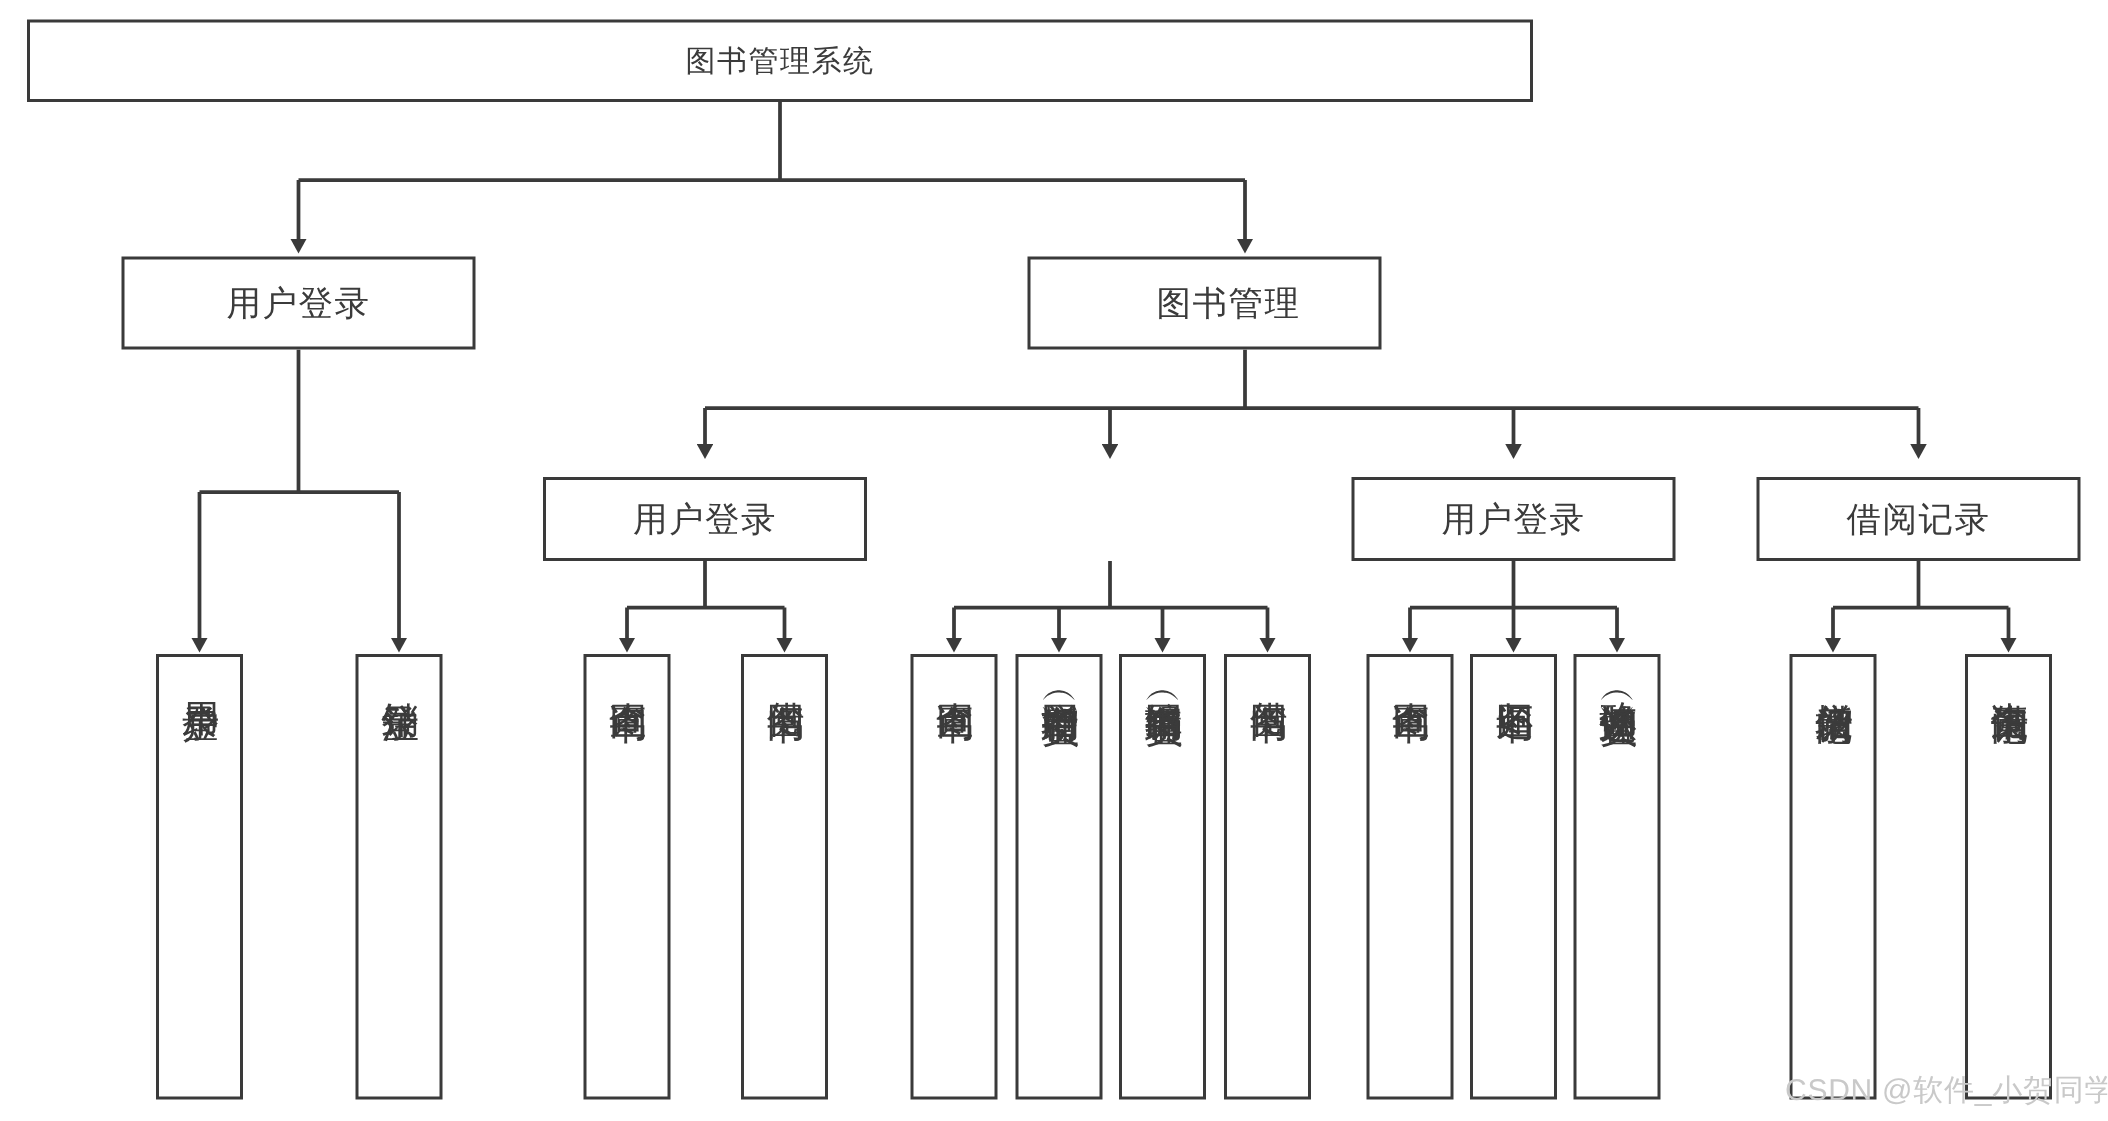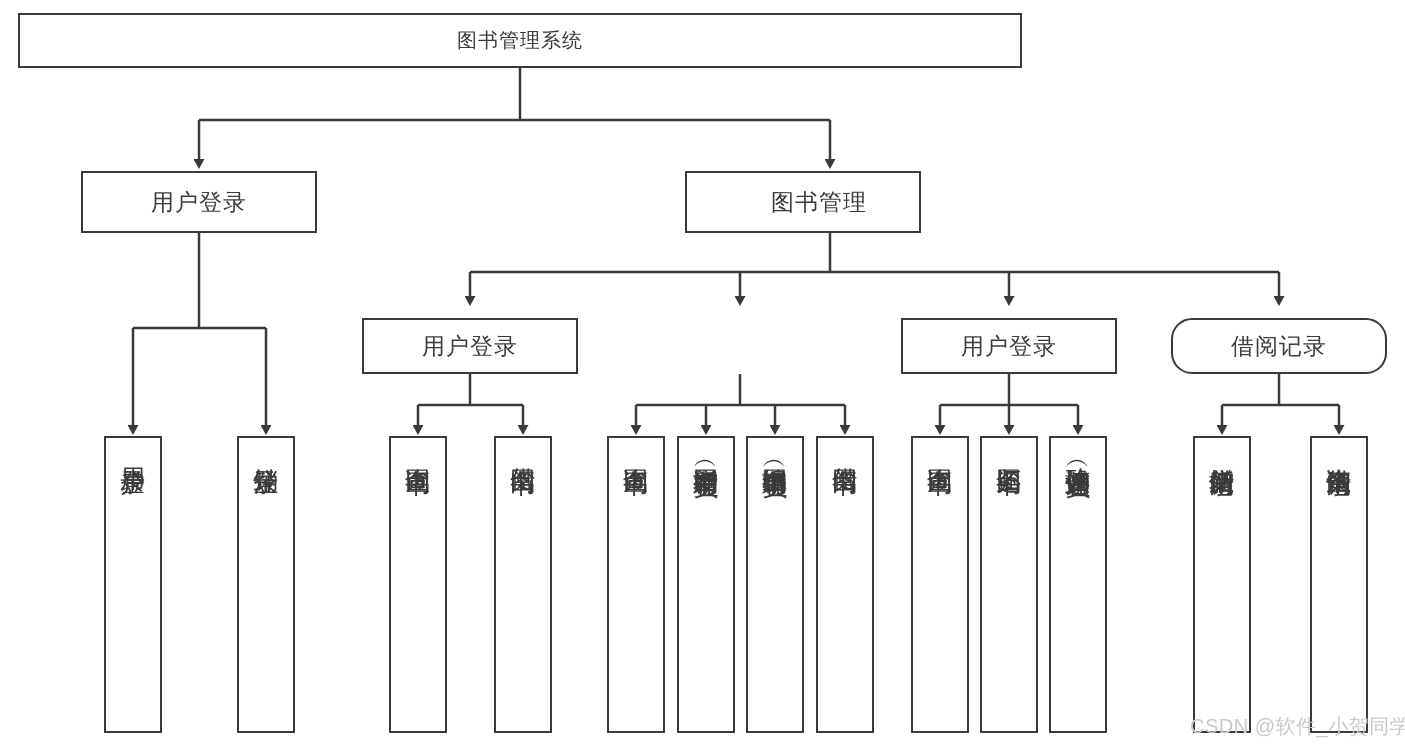--- a/index.html
+++ b/index.html
@@ -128,21 +128,21 @@
 
   <div class="node horizontal" style="left:81px; top:171px; width:236px; height:62px;">用户登录</div>
 
   <div class="node horizontal" style="left:685px; top:171px; width:236px; height:62px;padding-left:32px;">图书管理</div>
 
   <div class="node horizontal" style="left:362px; top:318px; width:216px; height:56px;">用户登录</div>
 
 
   <div class="node horizontal" style="left:901px; top:318px; width:216px; height:56px;">用户登录</div>
 
-  <div class="node horizontal" style="left:1171px; top:318px; width:216px; height:56px;border-radius:21px;">借阅记录</div>
+  <div class="node horizontal" style="left:1171px; top:318px; width:216px; height:56px;">借阅记录</div>
 
   <div class="node vertical" style="left:104px; top:436px; width:58px; height:297px;">
     <span class="vlabel">用户登录</span>
   </div>
 
   <div class="node vertical" style="left:237px; top:436px; width:58px; height:297px;">
     <span class="vlabel">注销登录</span>
   </div>
 
   <div class="node vertical" style="left:389px; top:436px; width:58px; height:297px;">

